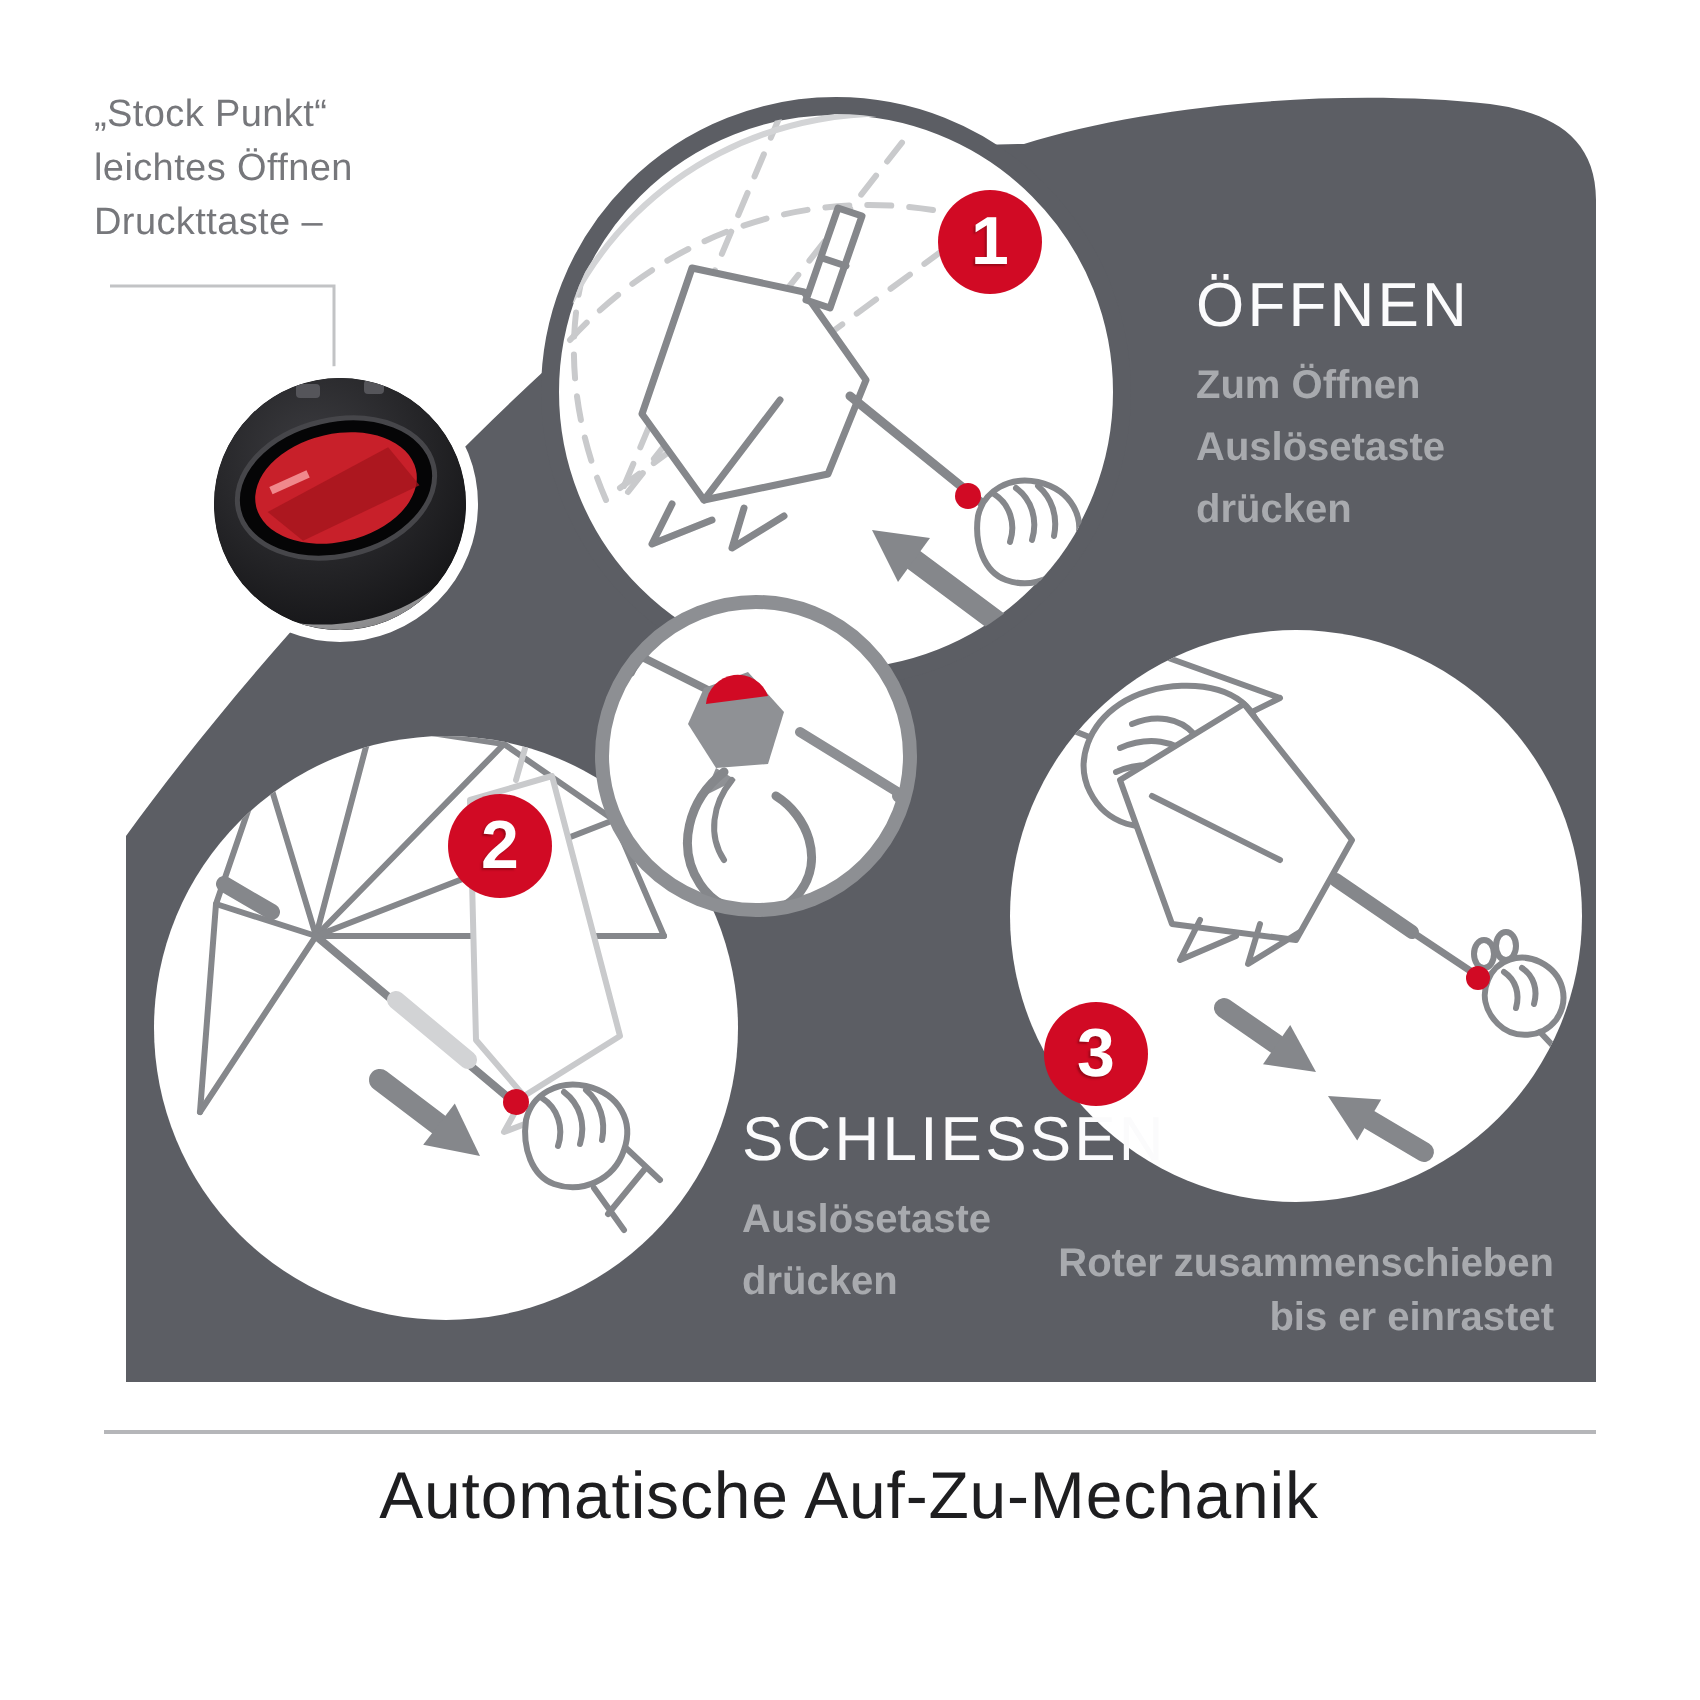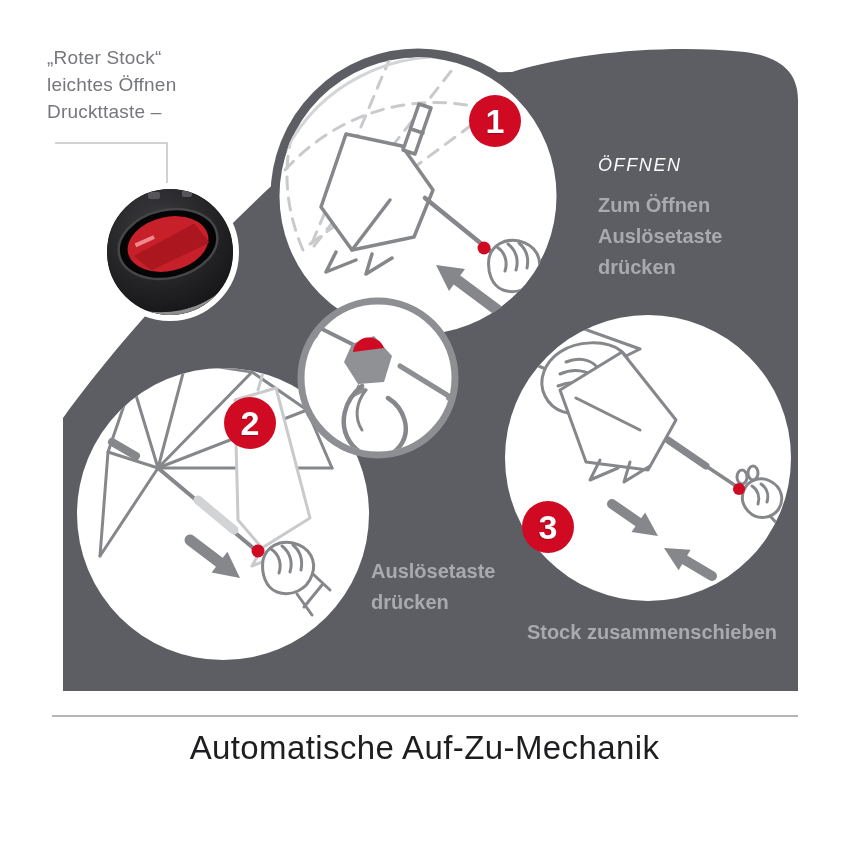--- a/index.html
+++ b/index.html
@@ -16,22 +16,22 @@
     position:absolute;width:52px;height:52px;border-radius:50%;
     background:#d10a24;color:#ffffff;font-weight:bold;font-size:34px;
     display:flex;align-items:center;justify-content:center;
     text-shadow:-1px 1px 1px rgba(60,0,0,.35);
   }
   .badge-1{left:469px;top:95px;}
   .badge-2{left:224px;top:397px;}
   .badge-3{left:522px;top:501px;}
   .step-block{position:absolute;}
   .step-heading{
-    color:#fbfbfc;font-size:18px;line-height:28px;letter-spacing:1.6px;
-    margin:12px 0 11px 0;font-weight:500;font-style:italic;
+    color:#fbfbfc;font-size:31px;line-height:28px;letter-spacing:1.6px;
+    margin:0 0 11px 0;font-weight:500;
   }
   .step-line{color:#a8aaae;font-size:20px;line-height:31px;font-weight:bold;}
   .block-open{left:598px;top:139px;}
   .block-close{left:371px;top:556px;}
   .block-collapse{left:427px;top:619px;width:350px;text-align:right;}
   .block-collapse .step-line{line-height:27px;}
   .separator{position:absolute;left:52px;top:715px;width:746px;height:2px;background:#b5b6b9;}
   .title{
     position:absolute;left:0;top:728px;width:849px;text-align:center;
     color:#1e1e20;font-size:33px;line-height:40px;letter-spacing:.4px;
@@ -230,40 +230,42 @@
           <ellipse cx="168" cy="244" rx="50" ry="34" fill="none" stroke="#46464a" stroke-width="2.5"></ellipse>
           <ellipse cx="168" cy="244" rx="41" ry="27" fill="#c8202a"></ellipse>
           <path d="M 132 248 L 198 230 L 209 252 L 146 266 Z" fill="#a3141c" opacity="0.75"></path>
           <path d="M 136 238 l 20 -4" stroke="#f0888c" stroke-width="4"></path>
         </g>
       </g>
     </g>
   </svg>
 
   <div class="annotation">
-    <div>„Roter Stock“</div>
+    <div>„Stock Punkt“</div>
     <div>leichtes Öffnen</div>
     <div>Druckttaste –</div>
   </div>
 
   <div class="badge badge-1">1</div>
   <div class="badge badge-2">2</div>
   <div class="badge badge-3">3</div>
 
   <div class="step-block block-open">
     <div class="step-heading">ÖFFNEN</div>
     <div class="step-line">Zum Öffnen</div>
     <div class="step-line">Auslösetaste</div>
     <div class="step-line">drücken</div>
   </div>
 
   <div class="step-block block-close">
+    <div class="step-heading">SCHLIESSEN</div>
     <div class="step-line">Auslösetaste</div>
     <div class="step-line">drücken</div>
   </div>
 
   <div class="step-block block-collapse">
-    <div class="step-line">Stock zusammenschieben</div>
+    <div class="step-line">Roter zusammenschieben</div>
+    <div class="step-line">bis er einrastet</div>
   </div>
 
   <div class="separator"></div>
   <div class="title">Automatische Auf-Zu-Mechanik</div>
 </div>
 
 </body></html>

